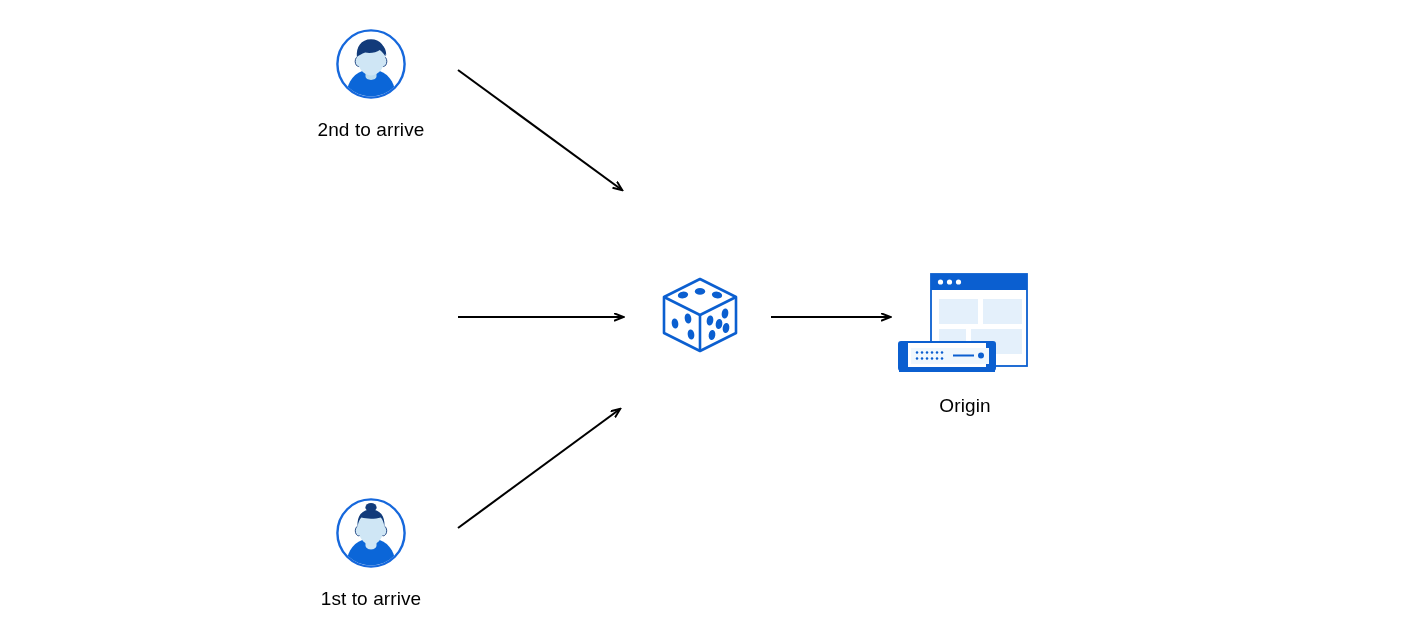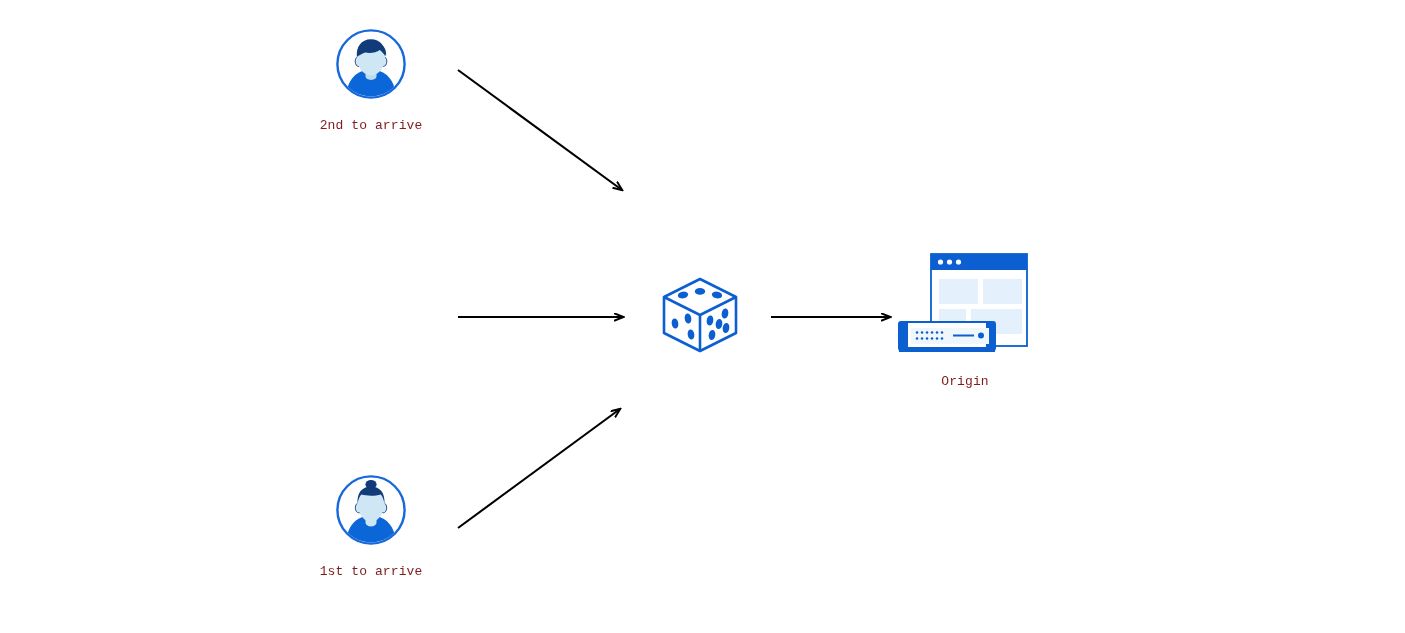--- a/index.html
+++ b/index.html
@@ -18,26 +18,25 @@
     background: #ffffff;
     overflow: hidden;
   }
   .node {
     position: absolute;
     display: flex;
     flex-direction: column;
     align-items: center;
   }
   .node-label {
-    font-size: 13px;
-    color: #7f1d1d;
+    font-size: 19px;
+    color: #000000;
     line-height: 1.25;
     white-space: nowrap;
     letter-spacing: 0.1px;
-    font-family: Liberation Mono, monospace;
   }
   .avatar-wrap { width: 72px; height: 72px; }
   .avatar-label { margin-top: 18px; }
   .die-wrap { width: 86px; height: 86px; }
   .origin-wrap { width: 140px; height: 110px; }
   .origin-label { margin-top: 12px; }
   svg { display: block; overflow: visible; }
   #arrow-layer {
     position: absolute;
     left: 0; top: 0;
@@ -82,21 +81,21 @@
           <path d="M36 11.8c-9.1 0-14.3 6.3-14.3 16.3 0 10.6 6 19.3 14.3 19.3 s14.3-8.7 14.3-19.3C50.3 18.1 45.1 11.8 36 11.8z" fill="#cfe6f5"></path>
           <path d="M21.9 28.9 c-0.9-9.6 4.1-17.6 14.1-17.6 c9.3 0 14.7 6.8 14.2 16.7 c-1.6-2.6-3.3-4.6-5.4-6.1 c-3.5 2.6-9.4 3.6-14.6 2.6 c-3.6 1.4-6.3 3-8.3 4.4z" fill="#123b7a"></path>
           <path d="M46.6 21.2 c2.6 2.0 4.0 4.6 4.2 7.4 l0.4-1.8 c0.1-4.2-1.5-7.2-3.1-8.6z" fill="#123b7a"></path>
         </g>
       </svg>
     </div>
     <div class="node-label avatar-label">2nd to arrive</div>
   </div>
 
 
-  <div class="node" style="left:271px; top:474px; width:200px;">
+  <div class="node" style="left:271px; top:497px; width:200px;">
     <div class="avatar-wrap">
       <svg viewBox="0 0 72 72" width="72" height="72">
         <circle cx="36" cy="36" r="33.6" fill="#ffffff" stroke="#1668dc" stroke-width="2.4"></circle>
         <clipPath id="clipBot">
             <circle cx="36" cy="36" r="32.6"></circle>
           </clipPath>
         <g clip-path="url(#clipBot)">
           <path d="M36 41.5c-12.6 0-21.5 8.4-23.6 19.2 C17.6 67.4 26.3 71.5 36 71.5 s18.4-4.1 23.6-10.8 C57.5 49.9 48.6 41.5 36 41.5z" fill="#0b66d8"></path>
           <path d="M30.5 36.0h11v12.6c0 2.4-2.5 3.9-5.5 3.9s-5.5-1.5-5.5-3.9z" fill="#cfe6f5"></path>
           <path d="M30.5 36.0h11v5.6c-3.2 2.0-7.8 2.0-11 0z" fill="#bcdcee"></path>
@@ -134,21 +133,21 @@
           <ellipse cx="68" cy="41.5" rx="3.3" ry="5.1" transform="rotate(9 68 41.5)"></ellipse>
           <ellipse cx="55" cy="63.0" rx="3.3" ry="5.1" transform="rotate(9 55 63)"></ellipse>
           <ellipse cx="69" cy="56.0" rx="3.3" ry="5.1" transform="rotate(9 69 56)"></ellipse>
           <ellipse cx="62" cy="52.0" rx="3.3" ry="5.1" transform="rotate(9 62 52)"></ellipse>
         </g>
       </svg>
     </div>
     <div class="node-label"></div>
   </div>
 
-  <div class="node" style="left:895px; top:252px; width:140px;text-align:center;">
+  <div class="node" style="left:895px; top:272px; width:140px;text-align:center;">
     <div class="origin-wrap">
       <svg viewBox="0 0 140 110" width="140" height="110">
 
         <g>
           <rect x="36" y="2" width="96" height="92" fill="#ffffff" stroke="#0b5fd0" stroke-width="1.8"></rect>
           <rect x="36" y="2" width="96" height="16" fill="#0b5fd0"></rect>
           <circle cx="45.5" cy="10" r="2.6" fill="#ffffff"></circle>
           <circle cx="54.5" cy="10" r="2.6" fill="#ffffff"></circle>
           <circle cx="63.5" cy="10" r="2.6" fill="#ffffff"></circle>
           <rect x="44" y="27" width="39" height="25" fill="#e4f0fb"></rect>

